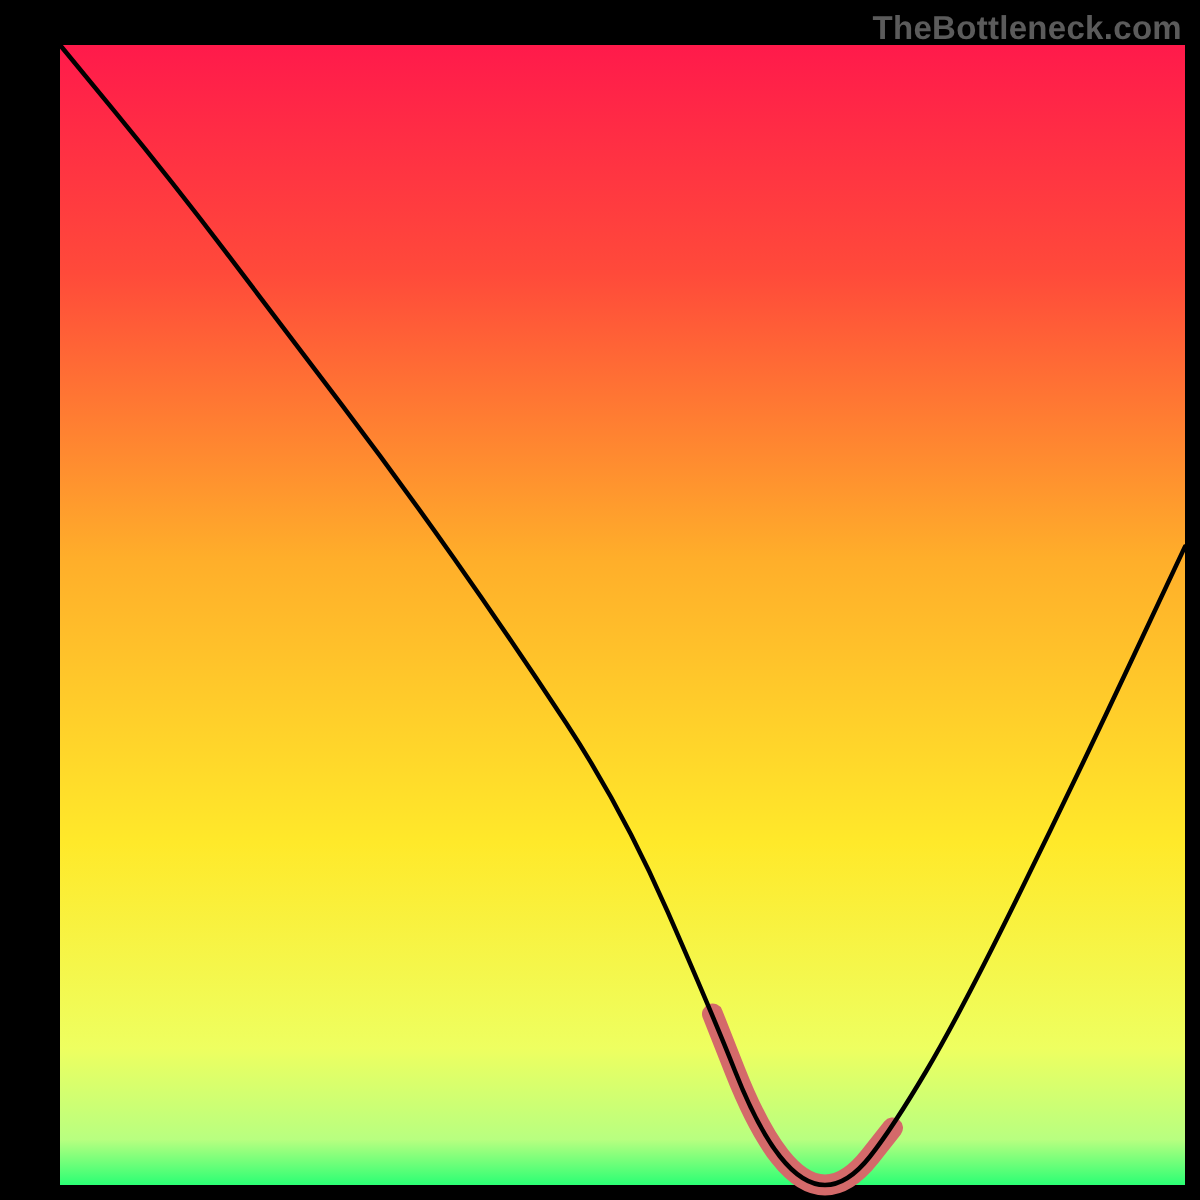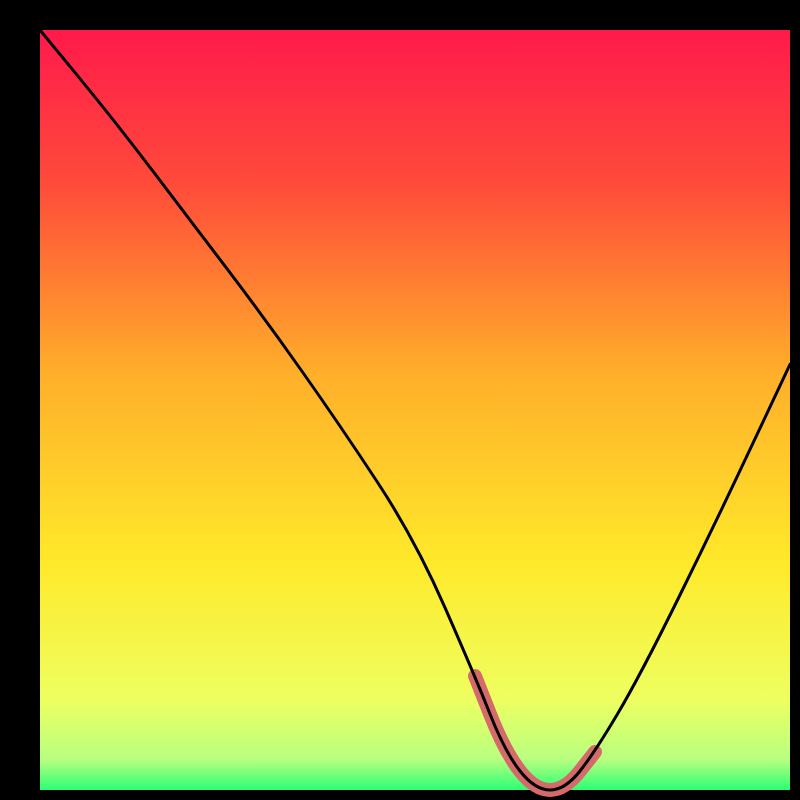--- a/index.html
+++ b/index.html
@@ -33,20 +33,21 @@
     width: 800px;
     height: 800px;
     z-index: 10;
   }
 </style>
 </head>
 <body>
 
 <div class="stage">
 
+  <div class="attribution">TheBottleneck.com</div>
 
   <svg class="plot" viewBox="0 0 800 800" preserveAspectRatio="none">
     <defs>
       <linearGradient id="bg-grad" x1="0" y1="0" x2="0" y2="1">
           <stop offset="0%" stop-color="#ff1a4b"></stop>
           <stop offset="20%" stop-color="#ff4a3a"></stop>
           <stop offset="45%" stop-color="#ffae2a"></stop>
           <stop offset="70%" stop-color="#ffe92a"></stop>
           <stop offset="88%" stop-color="#eeff60"></stop>
           <stop offset="96%" stop-color="#b8ff80"></stop>

